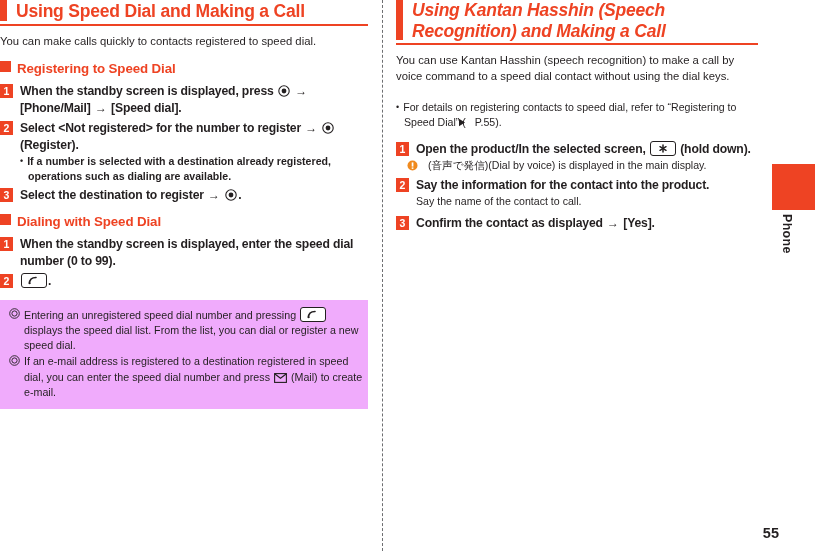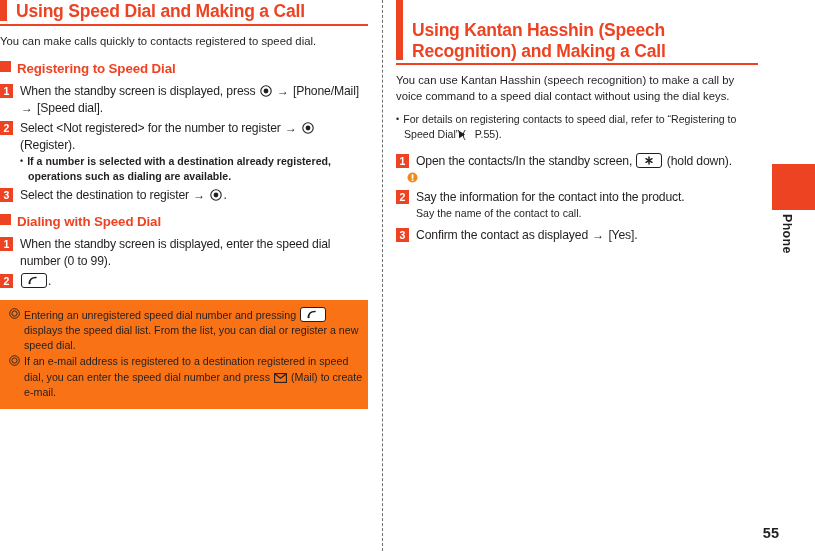--- a/index.html
+++ b/index.html
@@ -64,21 +64,21 @@
     margin-bottom: 1px;
   }
   .chapter-title .txt {
     color: #ee4323;
     font-size: 17.5px;
     font-weight: bold;
     line-height: 1.18;
     letter-spacing: -0.2px;
     padding-top: 1px;
   }
-  .chapter-title.tall .txt { padding-top: 20px; }
+  .chapter-title.tall .txt { padding-top: 0; font-style: italic; }
 
   
   .intro {
     font-size: 11.3px;
     line-height: 1.38;
     margin: 0 0 12px 0;
     color: #231f20;
   }
 
   
@@ -117,21 +117,21 @@
     line-height: 14px;
     text-align: center;
     margin-right: 7px;
     margin-top: 1px;
   }
   .step .body {
     flex: 1 1 auto;
   }
   .step .title {
     font-size: 12.2px;
-    font-weight: normal;
+    font-weight: bold;
     line-height: 1.35;
     letter-spacing: -0.15px;
   }
   .step .sub {
     font-size: 10.6px;
     line-height: 1.36;
     margin-top: 1px;
     color: #231f20;
   }
   .step .sub.ind {
@@ -150,21 +150,21 @@
   }
   .bulletdot::before {
     content: "\2022";
     margin-right: 4px;
     font-size: 9px;
     vertical-align: 1px;
   }
 
   
   .notebox {
-    background: #f97316;
+    background: #f0abfc;
     padding: 7px 0 8px 9px;
     margin-top: 10px;
   }
   .note-item {
     display: flex;
     align-items: flex-start;
     font-size: 10.7px;
     line-height: 1.42;
     margin-bottom: 1px;
   }
@@ -403,50 +403,50 @@
 
   </div>
 
   <div class="col-right">
 
     <div class="chapter-title tall">
       <div class="bar"></div>
       <div class="txt">Using Kantan Hasshin (Speech Recognition) and Making a Call</div>
     </div>
 
-    <p class="intro" style="margin-bottom:8px;">You can use Kantan Hasshin (speech recognition) to make a call by voice command to a speed dial contact without using the dial keys.</p>
+    <p class="intro" style="margin-bottom:16px;">You can use Kantan Hasshin (speech recognition) to make a call by voice command to a speed dial contact without using the dial keys.</p>
 
     <p class="dotline" style="margin-bottom:11px;">
       <span class="bulletdot"></span><span>For details on registering contacts to speed dial, refer to “Registering to Speed Dial” (</span><span class="itri"><svg viewBox="0 0 8 9" width="8" height="9">
             <path d="M1 0.8 L7 4.5 L1 8.2 Z" fill="#231f20"></path>
           </svg></span><span>P.55).</span>
     </p>
 
     <div class="step">
       <div class="num">1</div>
       <div class="body">
         <div class="title">
-          <span>Open the contacts/In the standby screen,</span>
+          <span>Open the product/In the selected screen,</span>
           <span class="ikey">
             <svg viewBox="0 0 24 13" width="24" height="13">
                 <g stroke="#231f20" stroke-width="1.5" stroke-linecap="round">
                   <line x1="12" y1="3" x2="12" y2="10"></line>
                   <line x1="9" y1="4.7" x2="15" y2="8.3"></line>
                   <line x1="15" y1="4.7" x2="9" y2="8.3"></line>
                 </g>
               </svg>
           </span>
           <span>(hold down).</span>
         </div>
         <div class="sub" style="padding-left:9px;text-indent:-9px;">
           <span class="iorb"><svg viewBox="0 0 11 11" width="11" height="11">
                 <circle cx="5.5" cy="5.5" r="5" fill="#f08a1e"></circle>
                 <rect x="4.7" y="2.4" width="1.7" height="4.2" fill="#ffffff"></rect>
                 <rect x="4.7" y="7.4" width="1.7" height="1.5" fill="#ffffff"></rect>
-              </svg></span>
+              </svg></span><span>(音声で発信)(Dial by voice) is displayed in the main display.</span>
         </div>
       </div>
     </div>
 
     <div class="step" style="margin-top:4px;">
       <div class="num">2</div>
       <div class="body">
         <div class="title">Say the information for the contact into the product.</div>
         <div class="sub">Say the name of the contact to call.</div>
       </div>

